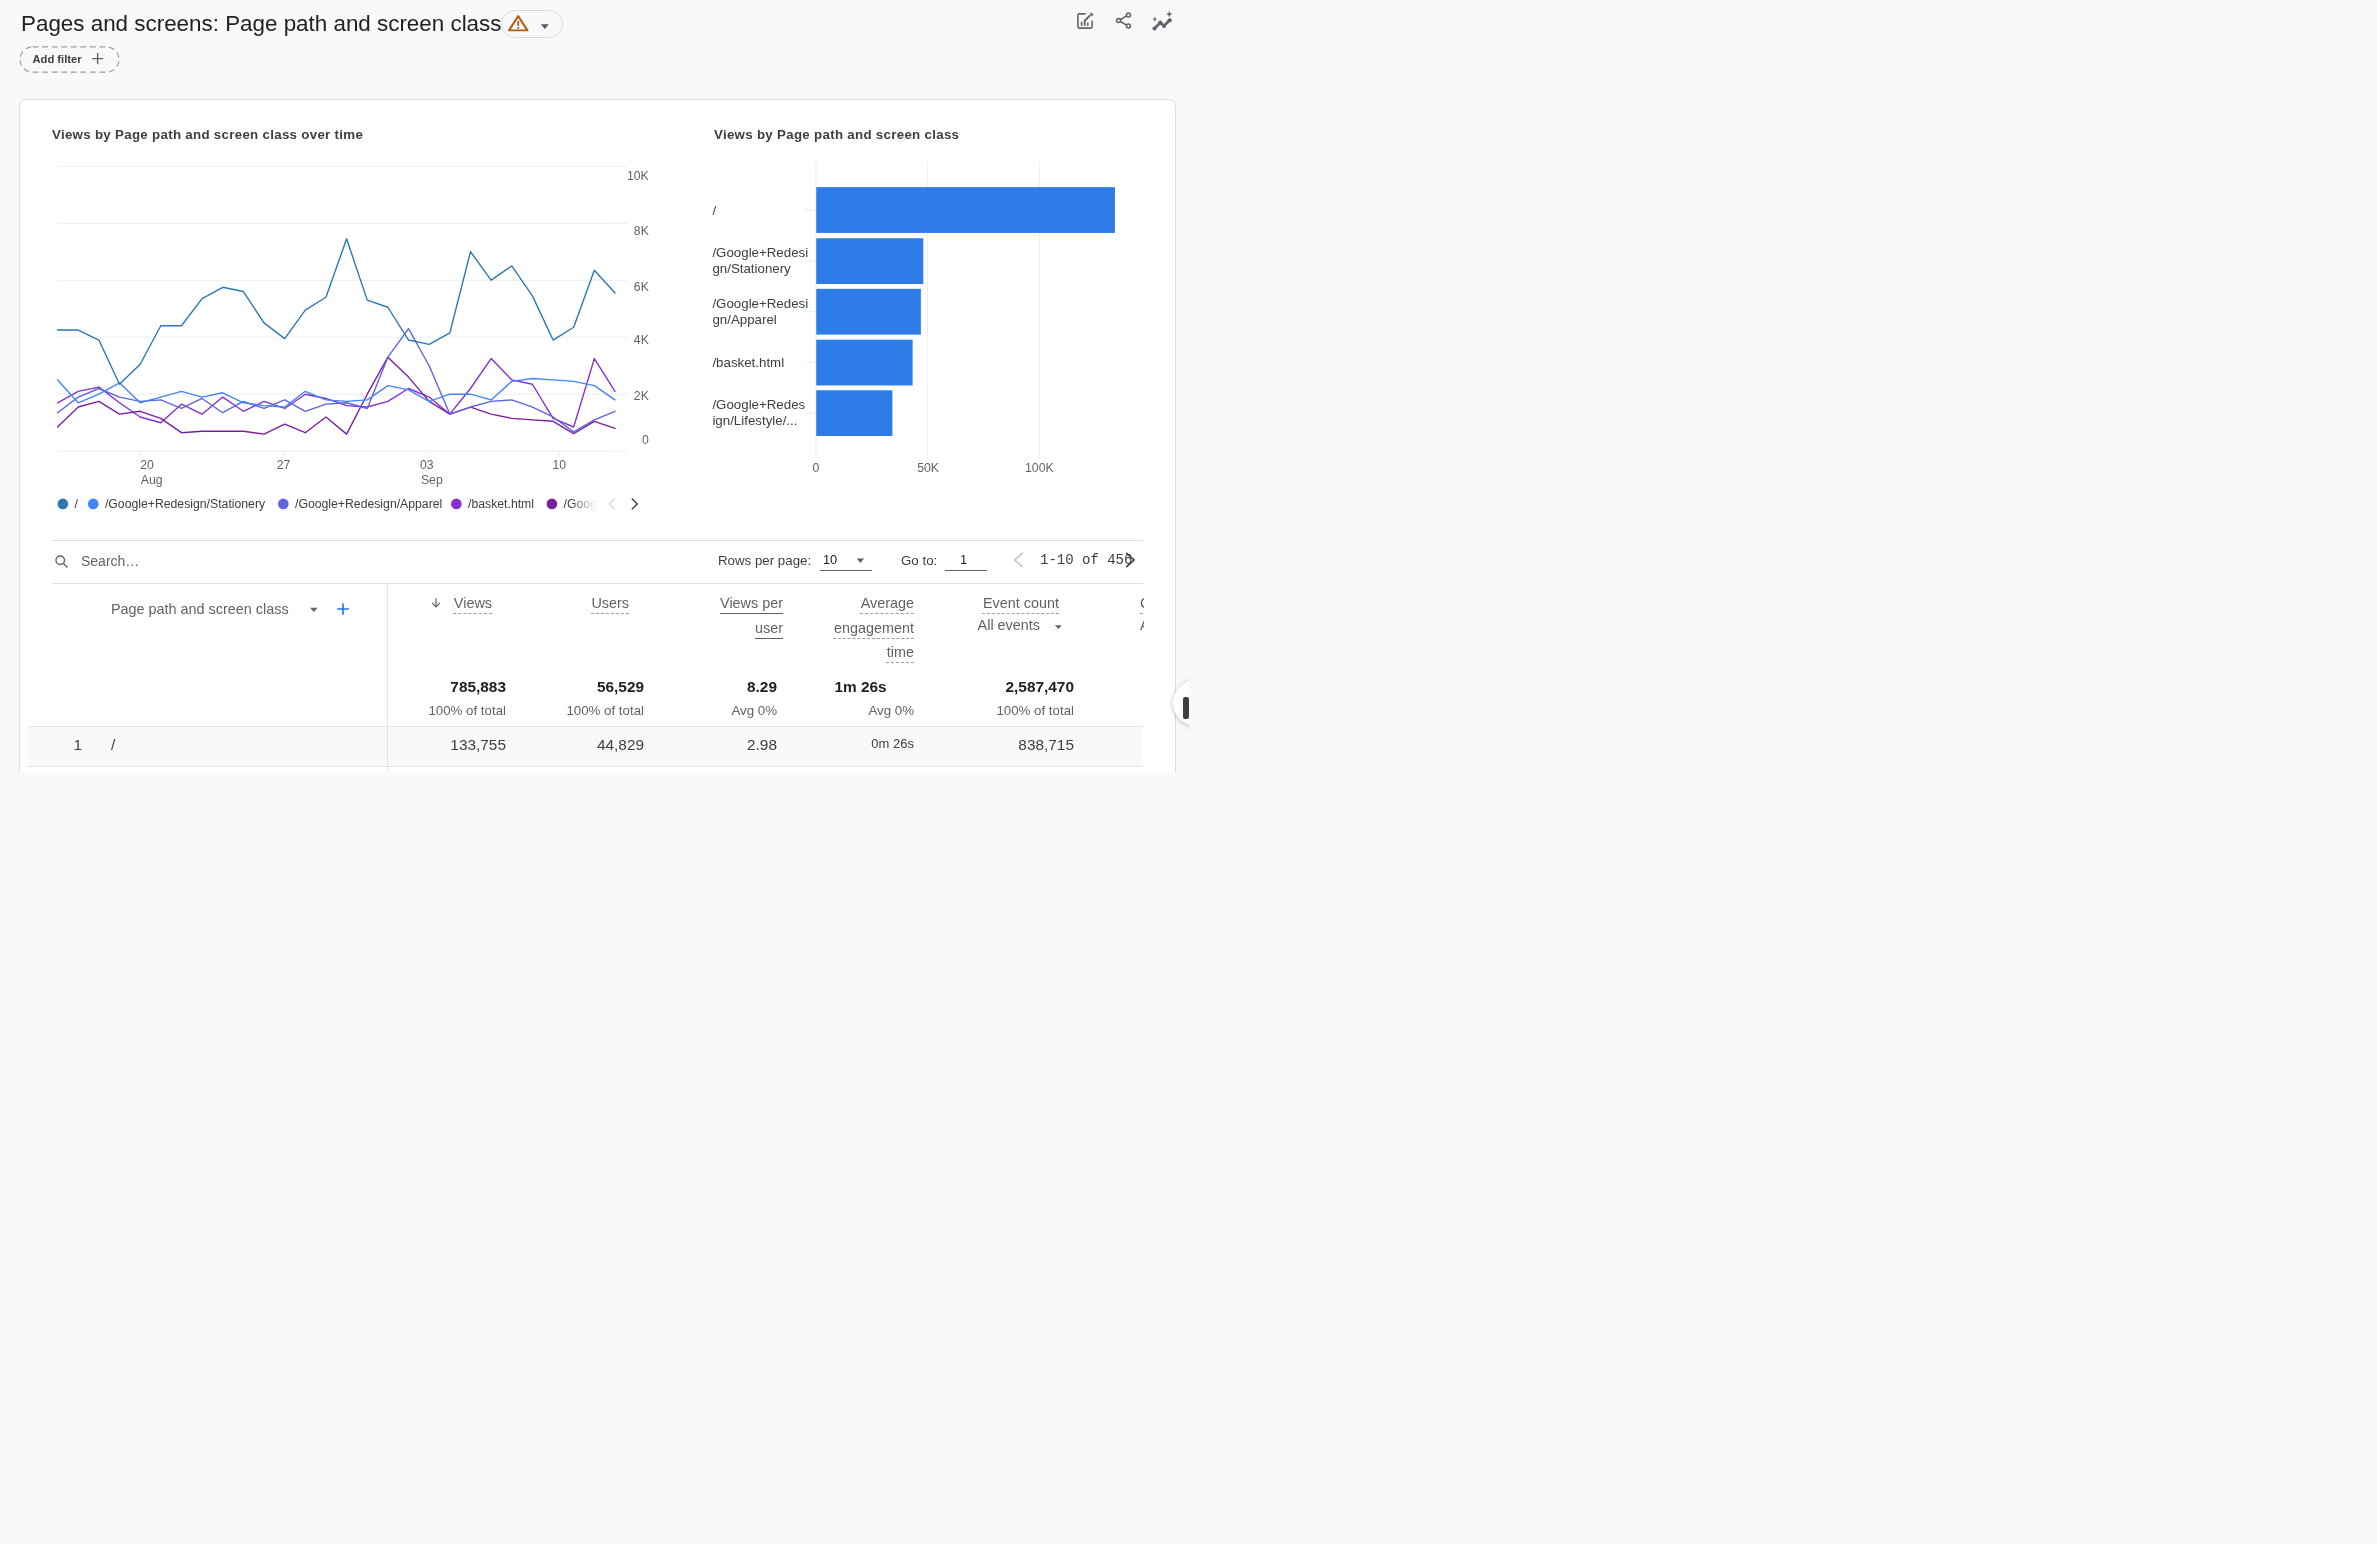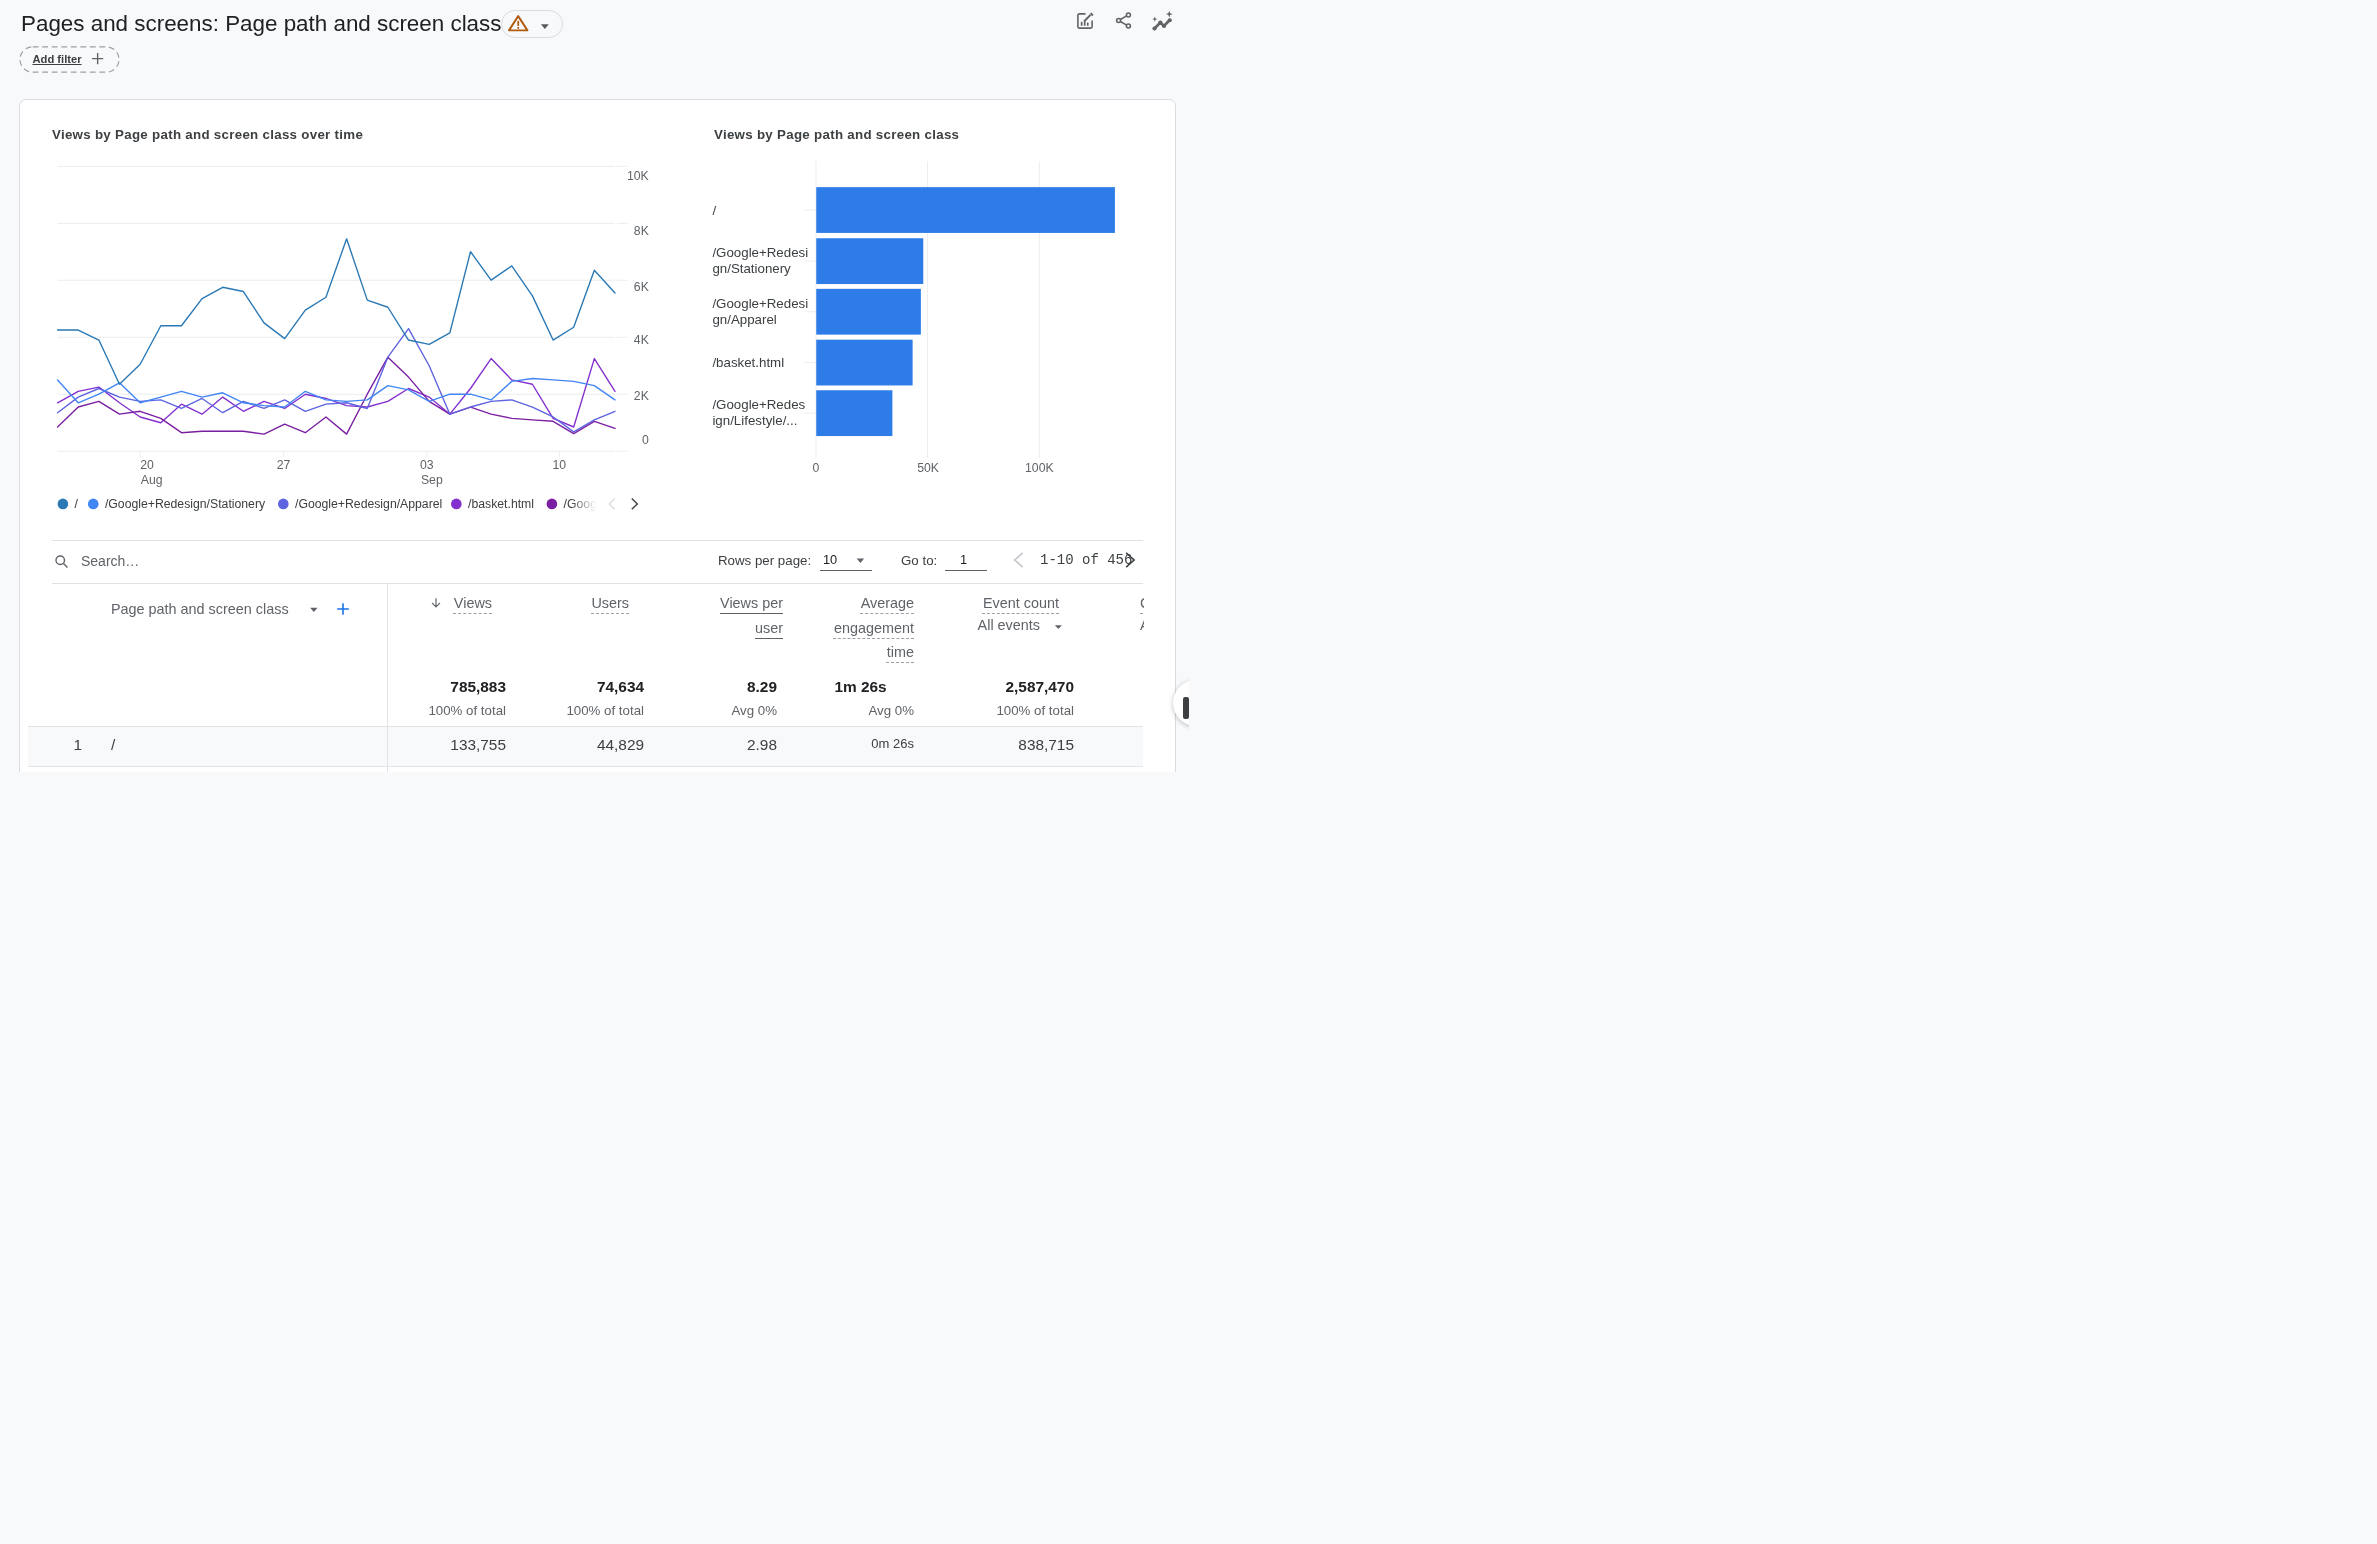--- a/index.html
+++ b/index.html
@@ -49,21 +49,21 @@
   <circle cx="14.6" cy="16.6" r="2.2"></circle>
   <circle cx="20.6" cy="10.7" r="2.2"></circle>
   <path d="M4.7 19.3l6.1-6.1 3.8 3.4 6-6.2" fill="none" stroke="#5f6368" stroke-width="2.8"></path>
   <path d="M20.1 0.8l.95 2.55 2.55.95-2.55.95-.95 2.55-.95-2.55-2.55-.95 2.55-.95z"></path>
   <path d="M5 6.7l.75 2.05 2.05.75-2.05.75L5 12.3l-.75-2.05-2.05-.75 2.05-.75z"></path>
 </svg>
 
 <svg class="abs" style="left:18.6px; top:46px;" width="101" height="27" viewBox="0 0 190 51">
   <rect x="1.5" y="1.5" width="187" height="48" rx="24" fill="none" stroke="#9aa0a6" stroke-width="2.2" stroke-dasharray="11 7"></rect>
 </svg>
-<div class="abs" style="left:32.5px; top:53px; font-size:11.2px; font-weight:bold; color:#3c4043;text-decoration:underline;">Add filter</div>
+<div class="abs" style="left:32.5px; top:53px; font-size:11.2px; font-weight:bold; color:#3c4043;">Add filter</div>
 <svg class="abs" style="left:91px; top:52px;" width="13.3" height="13.3" viewBox="0 0 25 25">
   <path d="M12.5 2v21M2 12.5h21" stroke="#5f6368" stroke-width="2.6"></path>
 </svg>
 
 <div class="abs" style="left:19px; top:99px; width:1157px; height:687px; background:#fff; border:0.5px solid #dadce0; border-radius:7px;"></div>
 
 <div class="abs cardtitle" style="left:52px; top:127px;">Views by Page path and screen class over time</div>
 <div class="abs cardtitle" style="left:714px; top:127px;">Views by Page path and screen class</div>
 
 <svg class="abs" style="left:0; top:0;" width="1189" height="772" viewBox="0 0 2232 1450">
@@ -224,21 +224,21 @@
 <div class="th" style="left:952px; top:591px; width:107px;">Event count</div>
 <div class="abs" style="left:952px; top:617px; width:88px; font-size:14.4px; color:#5f6368; text-align:right;">All events</div>
 <svg class="abs" style="left:1053px; top:624px;" width="10.7" height="7" viewBox="0 0 20 13">
   <path d="M3.5 2.5 L10 9.5 L16.5 2.5 Z" fill="#5f6368"></path>
 </svg>
 <div class="th" style="left:1140px; top:591px; width:4.3px; text-align:left; overflow:hidden; white-space:nowrap;">Conversions</div>
 <div class="abs" style="left:1140px; top:617px; width:3.7px; font-size:14.4px; color:#5f6368; overflow:hidden; white-space:nowrap;">All events</div>
 
 <div class="abs" style="left:399px; top:678px; width:107px; font-size:15.4px; font-weight:bold; color:#202124; text-align:right;">785,883</div>
 <div class="abs" style="left:399px; top:703px; width:107px; font-size:13.3px; color:#5f6368; text-align:right;">100% of total</div>
-<div class="abs" style="left:537px; top:678px; width:107px; font-size:15.4px; font-weight:bold; color:#202124; text-align:right;">74,634</div>
+<div class="abs" style="left:537px; top:678px; width:107px; font-size:15.4px; font-weight:bold; color:#202124; text-align:right;">56,529</div>
 <div class="abs" style="left:537px; top:703px; width:107px; font-size:13.3px; color:#5f6368; text-align:right;">100% of total</div>
 <div class="abs" style="left:670px; top:678px; width:107px; font-size:15.4px; font-weight:bold; color:#202124; text-align:right;">8.29</div>
 <div class="abs" style="left:670px; top:703px; width:107px; font-size:13.3px; color:#5f6368; text-align:right;">Avg 0%</div>
 <div class="abs" style="left:807px; top:678px; width:107px; font-size:15.4px; font-weight:bold; color:#202124; text-align:center;">1m 26s</div>
 <div class="abs" style="left:807px; top:703px; width:107px; font-size:13.3px; color:#5f6368; text-align:right;">Avg 0%</div>
 <div class="abs" style="left:941px; top:678px; width:133px; font-size:15.4px; font-weight:bold; color:#202124; text-align:right;">2,587,470</div>
 <div class="abs" style="left:941px; top:703px; width:133px; font-size:13.3px; color:#5f6368; text-align:right;">100% of total</div>
 
 <div class="abs" style="left:28px; top:726px; width:1115px; height:41px; background:#f8f9fa; border-top:0.5px solid #e1e3e6; border-bottom:0.5px solid #e1e3e6;"></div>
 <div class="abs" style="left:387px; top:726px; width:0.5px; height:41px; background:#e1e3e6;"></div>

